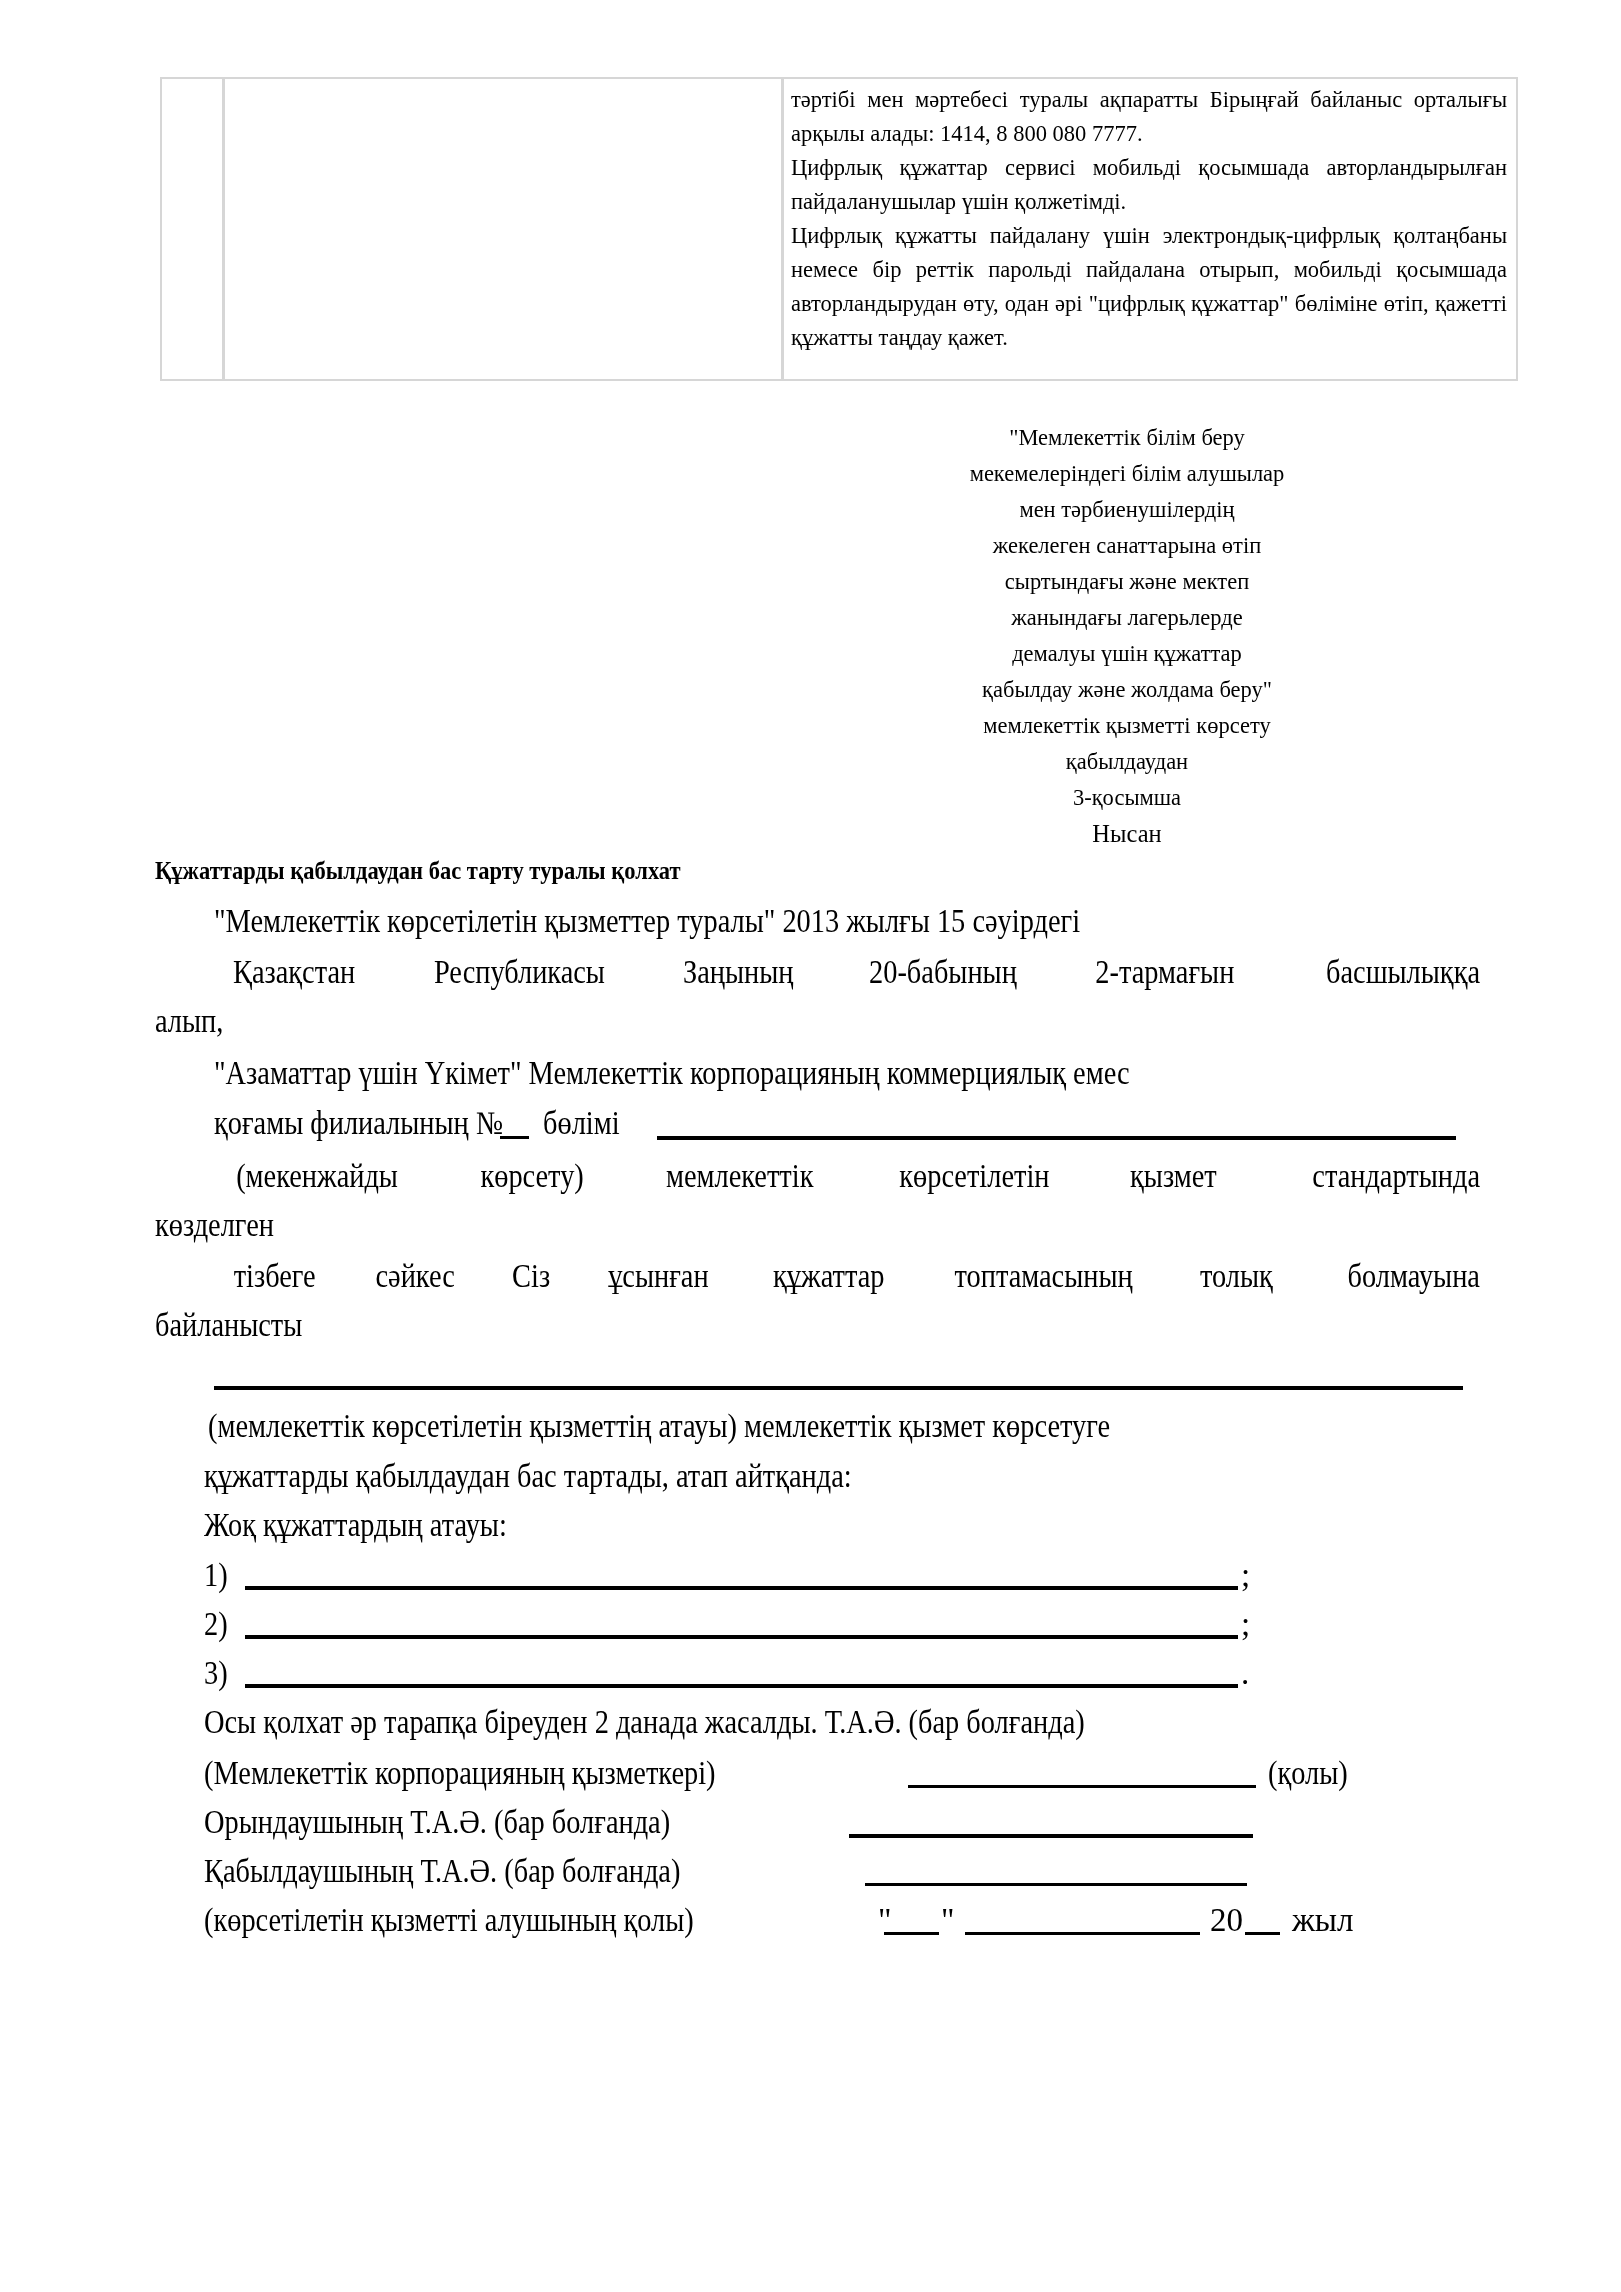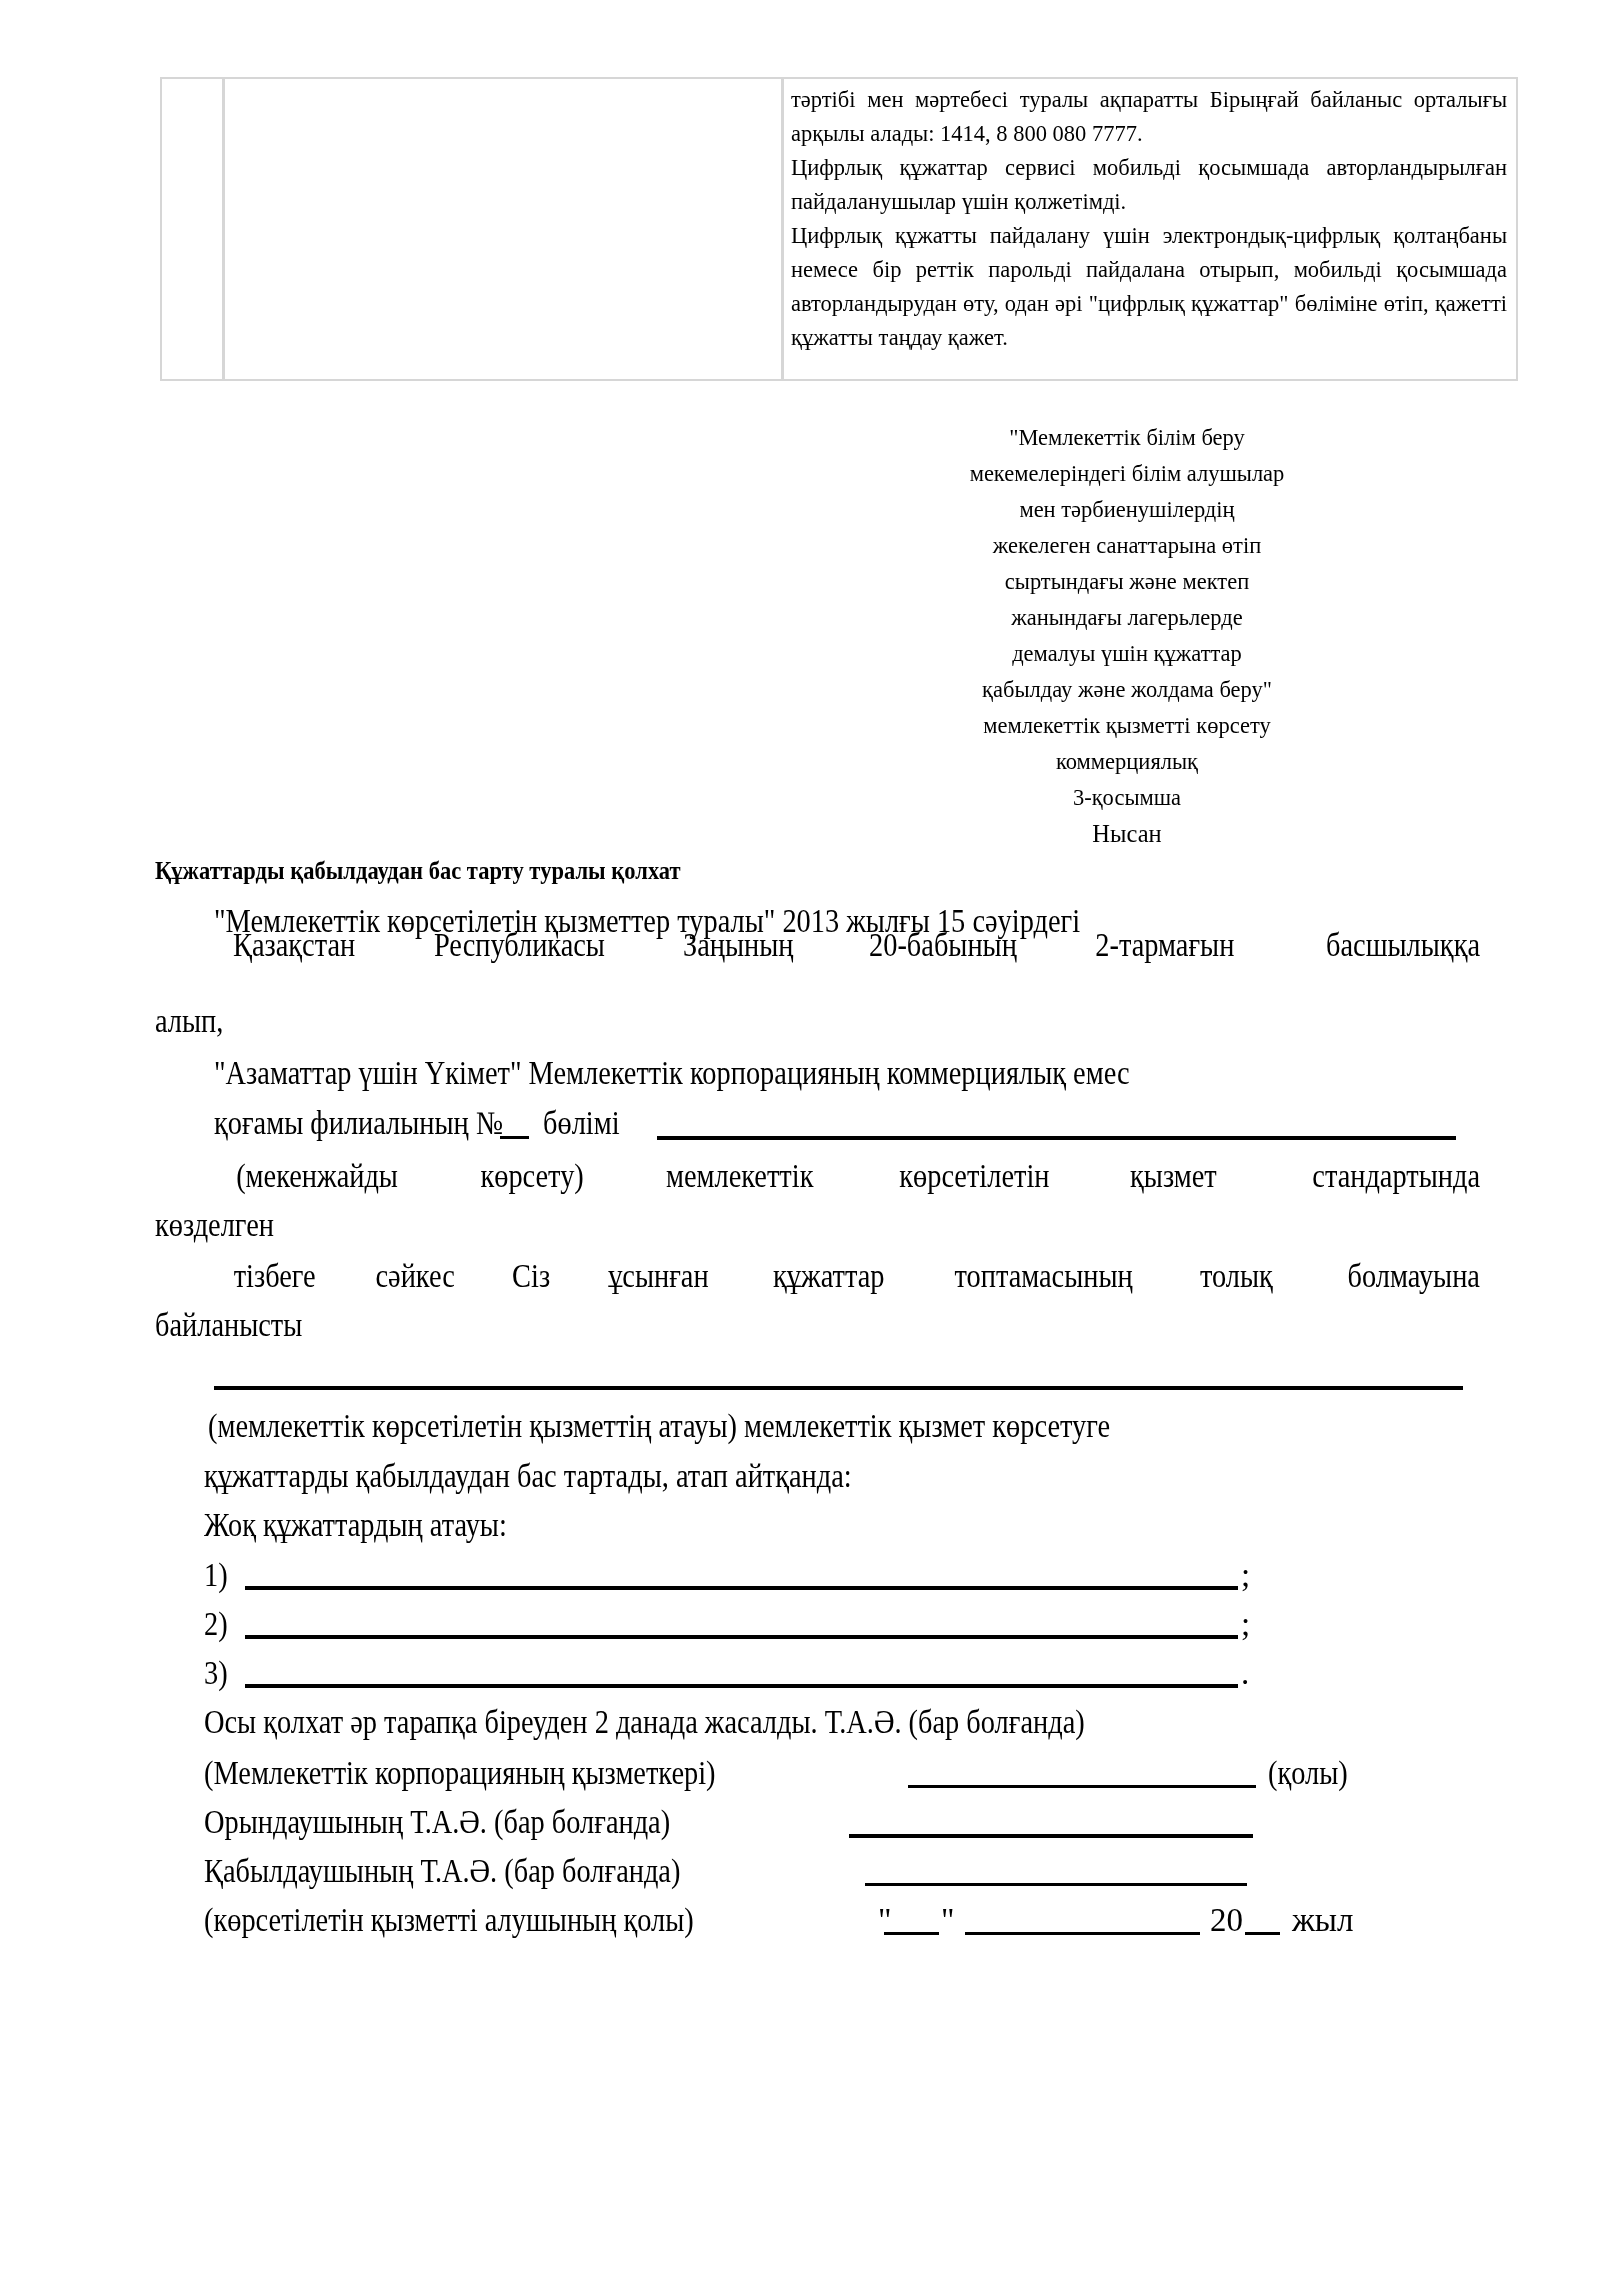--- a/index.html
+++ b/index.html
@@ -42,30 +42,30 @@
 <div class="annex">
   <div>"Мемлекеттік білім беру</div>
   <div>мекемелеріндегі білім алушылар</div>
   <div>мен тәрбиенушілердің</div>
   <div>жекелеген санаттарына өтіп</div>
   <div>сыртындағы және мектеп</div>
   <div>жанындағы лагерьлерде</div>
   <div>демалуы үшін құжаттар</div>
   <div>қабылдау және жолдама беру"</div>
   <div>мемлекеттік қызметті көрсету</div>
-  <div>коммерциялық</div>
+  <div>қабылдаудан</div>
   <div>3-қосымша</div>
   <div class="big">Нысан</div>
 </div>
 
 <div class="heading">Құжаттарды қабылдаудан бас тарту туралы қолхат</div>
 
 <div class="line" style="left:214px; top:902px; transform:scaleX(0.86);">"Мемлекеттік көрсетілетін қызметтер туралы" 2013 жылғы 15 сәуірдегі</div>
 
-<div class="just" style="left:223px; top:926px; width:1257px; transform:scaleX(1);gap:28px;">
+<div class="just" style="left:223px; top:953px; width:1257px; transform:scaleX(1);gap:28px;">
   <span style="transform:scaleX(0.86);display:inline-block;">Қазақстан</span>
   <span style="transform:scaleX(0.86);display:inline-block;">Республикасы</span>
   <span style="transform:scaleX(0.86);display:inline-block;">Заңының</span>
   <span style="transform:scaleX(0.86);display:inline-block;">20-бабының</span>
   <span style="transform:scaleX(0.86);display:inline-block;">2-тармағын</span>
   <span style="transform:scaleX(0.86);display:inline-block;transform-origin:right center;">басшылыққа</span>
 </div>
 <div class="line" style="left:155px; top:1002px; transform:scaleX(0.86);">алып,</div>
 
 <div class="line" style="left:214px; top:1054px; transform:scaleX(0.86);">"Азаматтар үшін Үкімет" Мемлекеттік корпорацияның коммерциялық емес</div>

